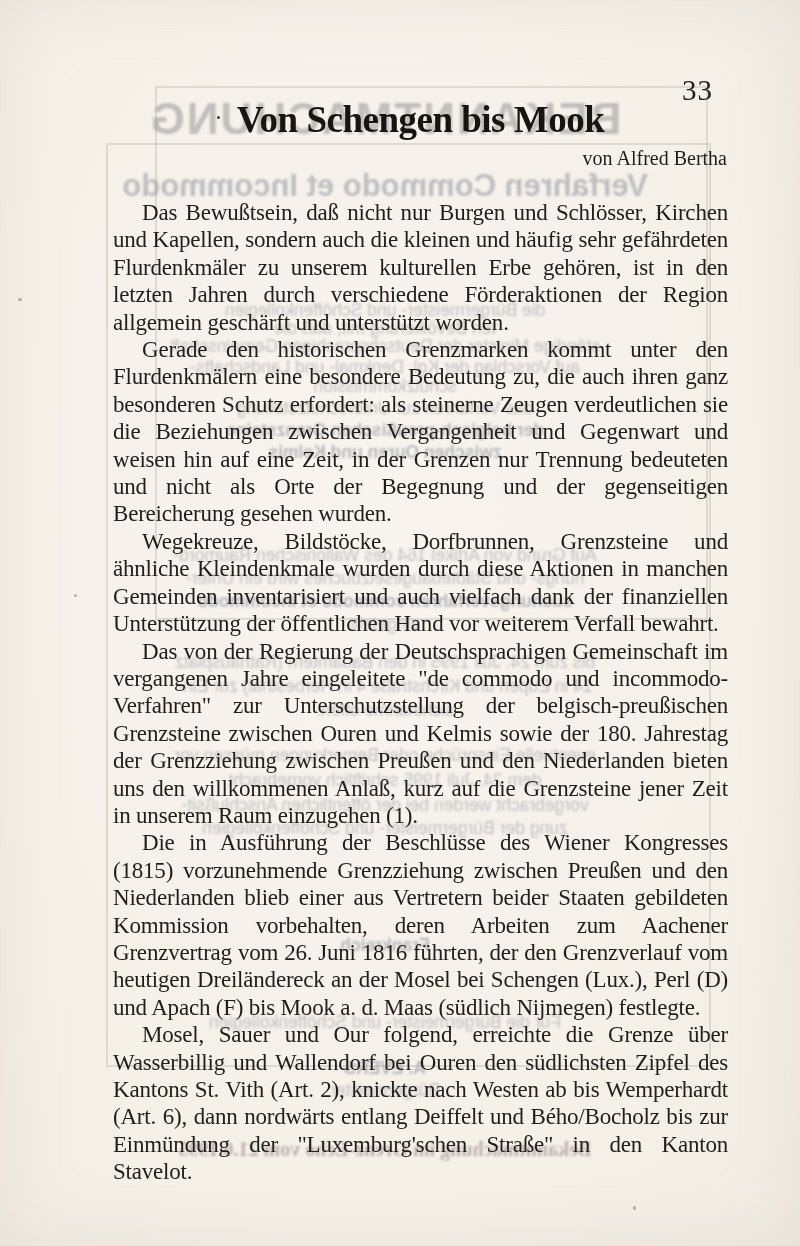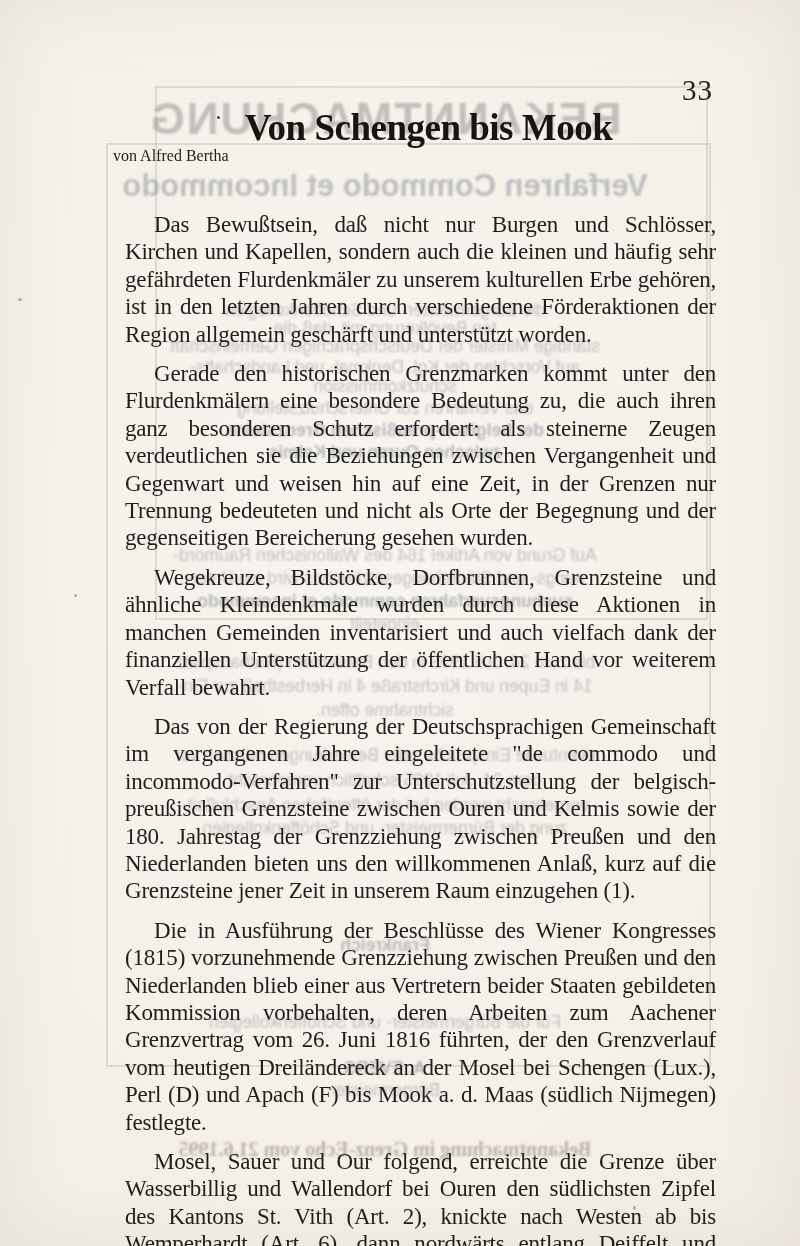--- a/index.html
+++ b/index.html
@@ -45,28 +45,28 @@
     position:absolute;left:113px;top:98px;width:615px;
     text-align:center;font-size:37px;font-weight:bold;letter-spacing:-0.5px;
     color:#171511;
   }
   #title-dot{
     position:absolute;left:217px;top:116px;width:3px;height:3px;
     background:#46423d;border-radius:50%;
   }
   #byline{
     position:absolute;left:113px;top:147px;width:615px;
-    text-align:left;font-size:16px;padding-right:1px;box-sizing:border-box;
+    text-align:right;font-size:20px;padding-right:1px;box-sizing:border-box;
   }
   #body-text{
     position:absolute;left:113px;top:199px;width:615px;
     font-size:23px;line-height:27.4px;letter-spacing:-0.2px;
     text-align:justify;
   }
-  #body-text p{margin:12px;text-indent:29px;}
+  #body-text p{margin:0;text-indent:29px;}
   .speck{position:absolute;background:rgba(120,116,110,0.55);border-radius:50%;}
 </style>
 </head>
 <body>
 
 <div id="page">
 
   <div class="bleed-box" style="left:155px;top:86px;width:549px;height:530px;"></div>
   <div class="bleed-box" style="left:106px;top:143px;width:601px;height:920px;"></div>
 
@@ -97,21 +97,21 @@
     <div class="bleed-text bleed-line" style="top:1012px;">Für die Bürgermeister- und Schöffenkollegien</div>
     <div class="bleed-text bleed-line b" style="top:1058px;">A. EVERS</div>
     <div class="bleed-text bleed-line" style="top:1080px;">Bürgermeister</div>
 
     <div class="bleed-text bleed-footer" style="top:1138px;">Bekanntmachung im Grenz-Echo vom 21.6.1995</div>
   </div>
 
   <div id="page-number" class="ink">33</div>
 
   <div id="title-dot"></div>
-  <h1 id="article-title" style="margin:8px;">Von Schengen bis Mook</h1>
+  <h1 id="article-title" style="margin:0;">Von Schengen bis Mook</h1>
 
   <div id="byline" class="ink">von Alfred Bertha</div>
 
   <div id="body-text" class="ink">
     <p>Das Bewußtsein, daß nicht nur Burgen und Schlösser, Kirchen und Kapellen, sondern auch die kleinen und häufig sehr gefährdeten Flurdenkmäler zu unserem kulturellen Erbe gehören, ist in den letzten Jahren durch verschiedene Förderaktionen der Region allgemein geschärft und unterstützt worden.</p>
     <p>Gerade den historischen Grenzmarken kommt unter den Flurdenkmälern eine besondere Bedeutung zu, die auch ihren ganz besonderen Schutz erfordert: als steinerne Zeugen verdeutlichen sie die Beziehungen zwischen Vergangenheit und Gegenwart und weisen hin auf eine Zeit, in der Grenzen nur Trennung bedeuteten und nicht als Orte der Begegnung und der gegenseitigen Bereicherung gesehen wurden.</p>
     <p>Wegekreuze, Bildstöcke, Dorfbrunnen, Grenzsteine und ähnliche Kleindenkmale wurden durch diese Aktionen in manchen Gemeinden inventarisiert und auch vielfach dank der finanziellen Unterstützung der öffentlichen Hand vor weiterem Verfall bewahrt.</p>
     <p>Das von der Regierung der Deutschsprachigen Gemeinschaft im vergangenen Jahre eingeleitete "de commodo und incommodo-Verfahren" zur Unterschutzstellung der belgisch-preußischen Grenzsteine zwischen Ouren und Kelmis sowie der 180. Jahrestag der Grenzziehung zwischen Preußen und den Niederlanden bieten uns den willkommenen Anlaß, kurz auf die Grenzsteine jener Zeit in unserem Raum einzugehen (1).</p>
     <p>Die in Ausführung der Beschlüsse des Wiener Kongresses (1815) vorzunehmende Grenzziehung zwischen Preußen und den Niederlanden blieb einer aus Vertretern beider Staaten gebildeten Kommission vorbehalten, deren Arbeiten zum Aachener Grenzvertrag vom 26. Juni 1816 führten, der den Grenzverlauf vom heutigen Dreiländereck an der Mosel bei Schengen (Lux.), Perl (D) und Apach (F) bis Mook a. d. Maas (südlich Nijmegen) festlegte.</p>
     <p>Mosel, Sauer und Our folgend, erreichte die Grenze über Wasserbillig und Wallendorf bei Ouren den südlichsten Zipfel des Kantons St. Vith (Art. 2), knickte nach Westen ab bis Wemperhardt (Art. 6), dann nordwärts entlang Deiffelt und Bého/Bocholz bis zur Einmündung der "Luxemburg'schen Straße" in den Kanton Stavelot.</p>

